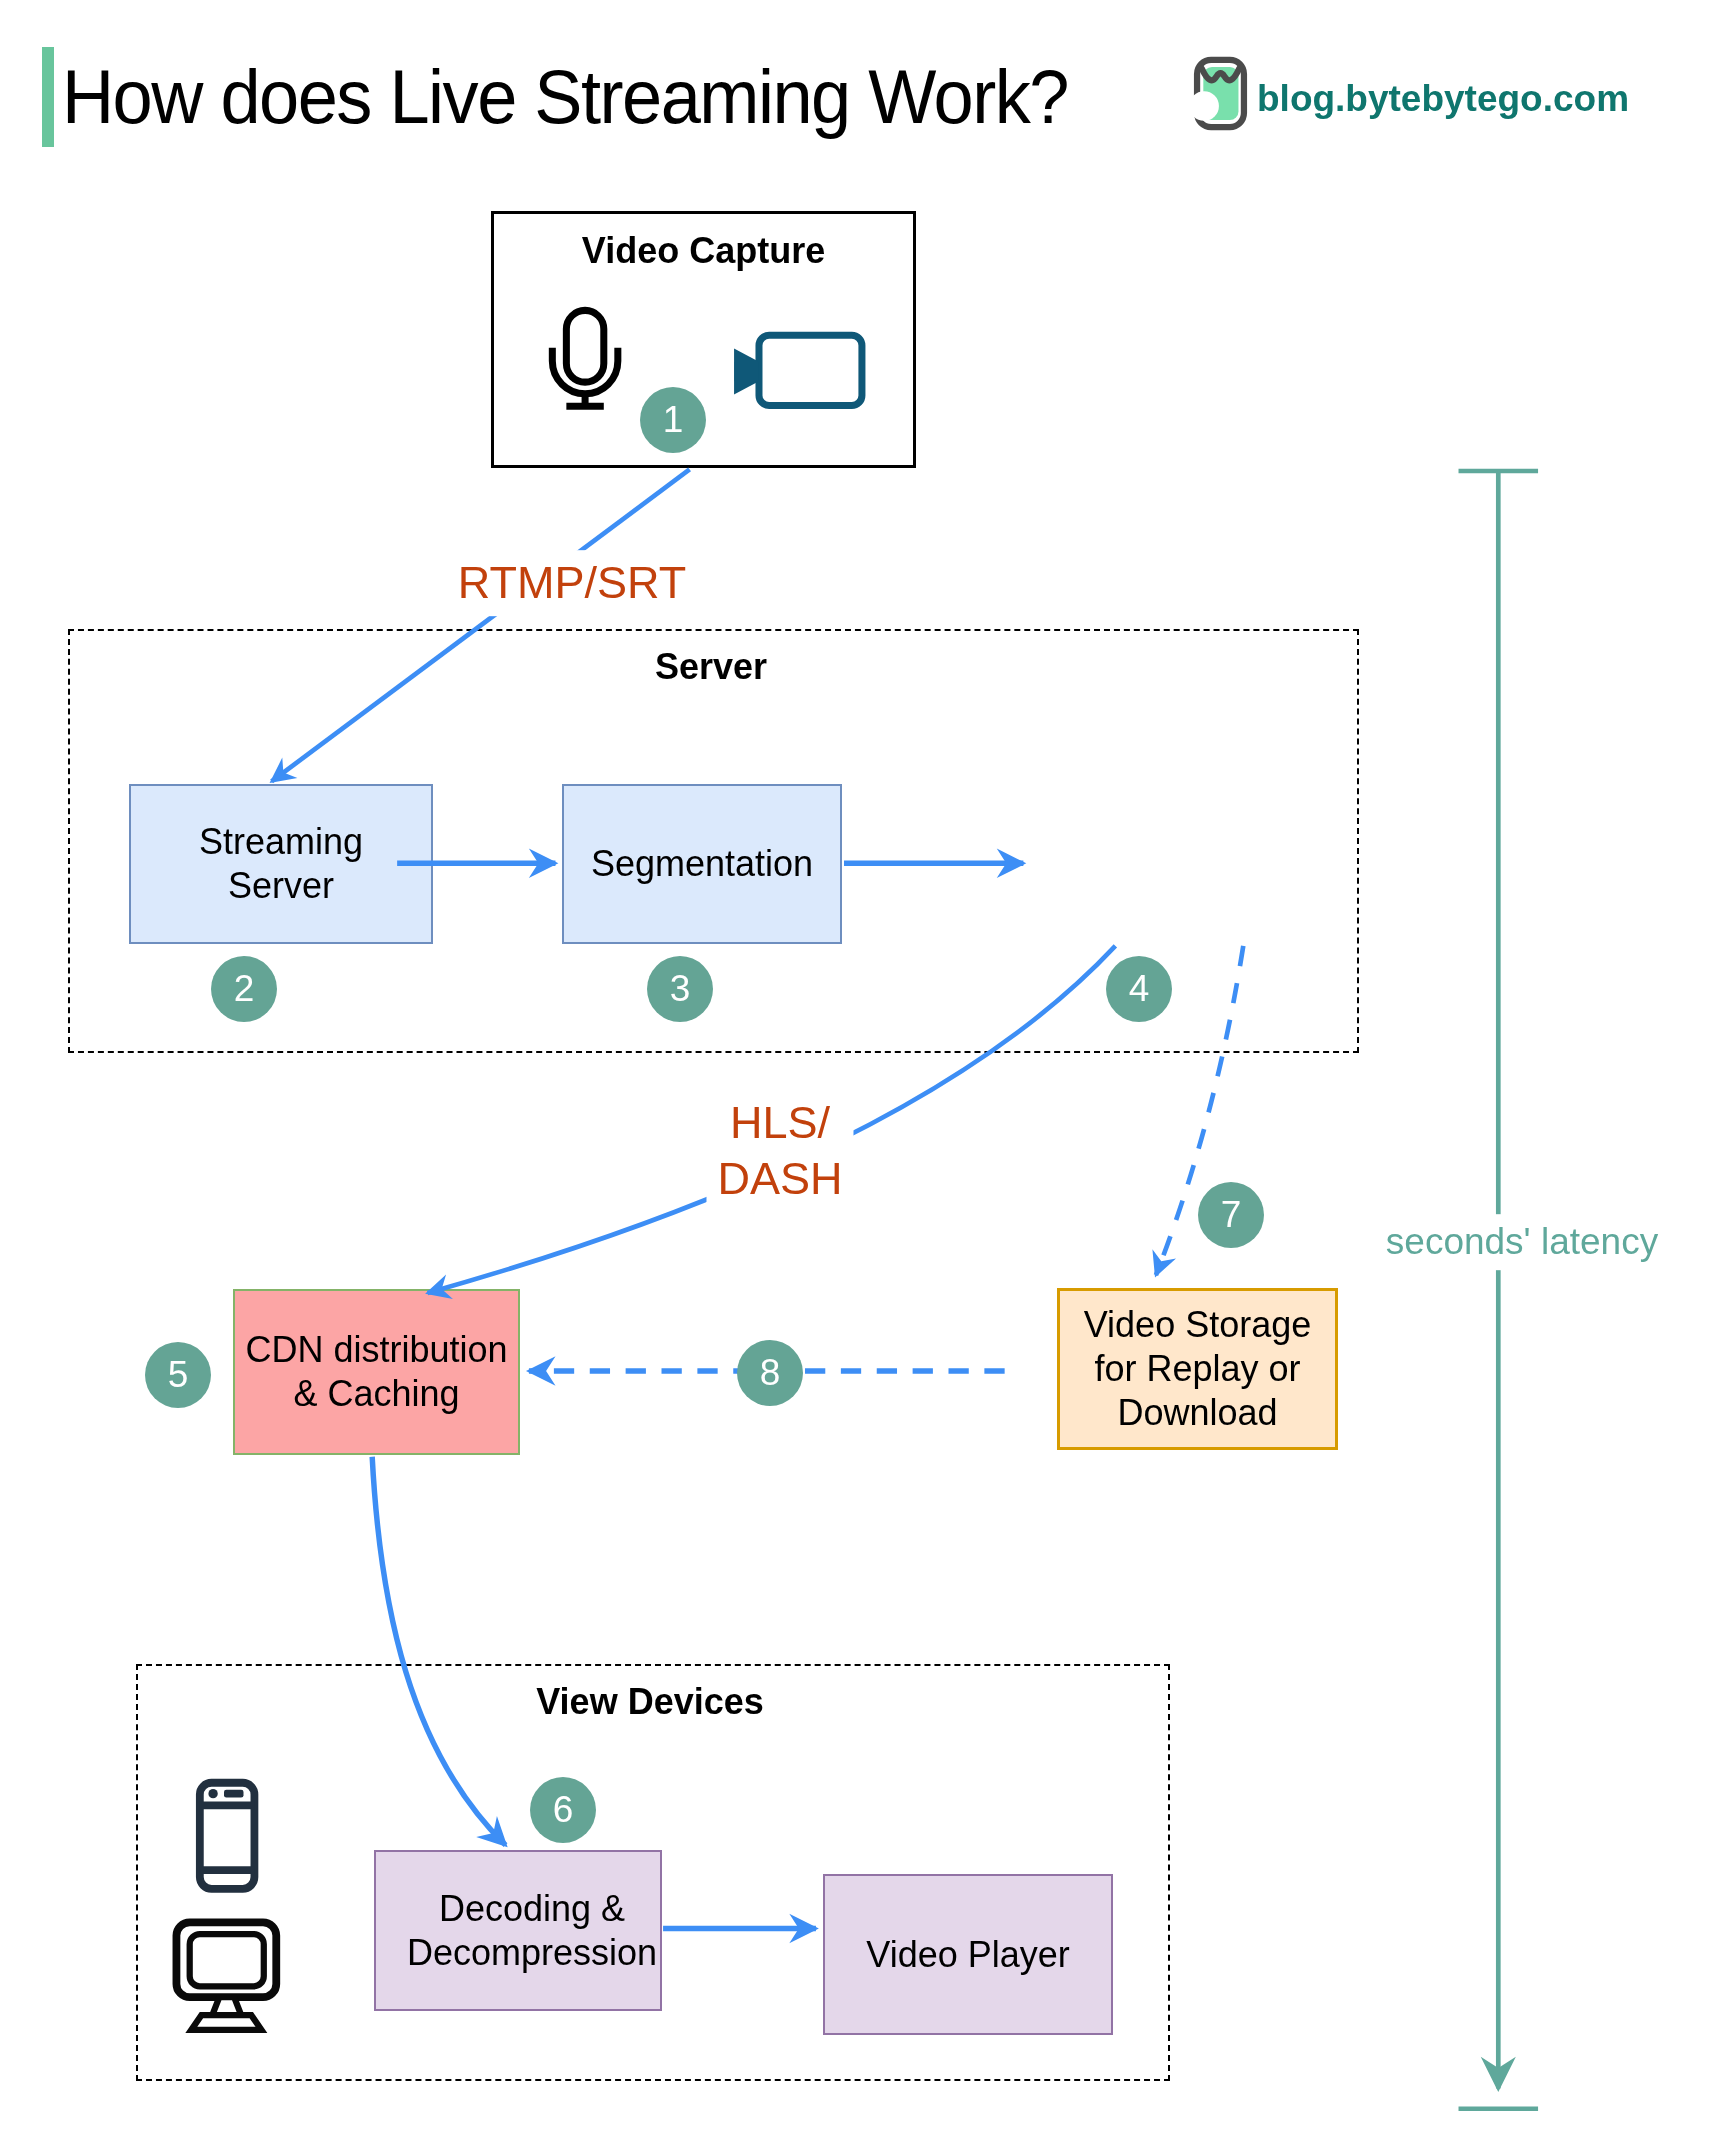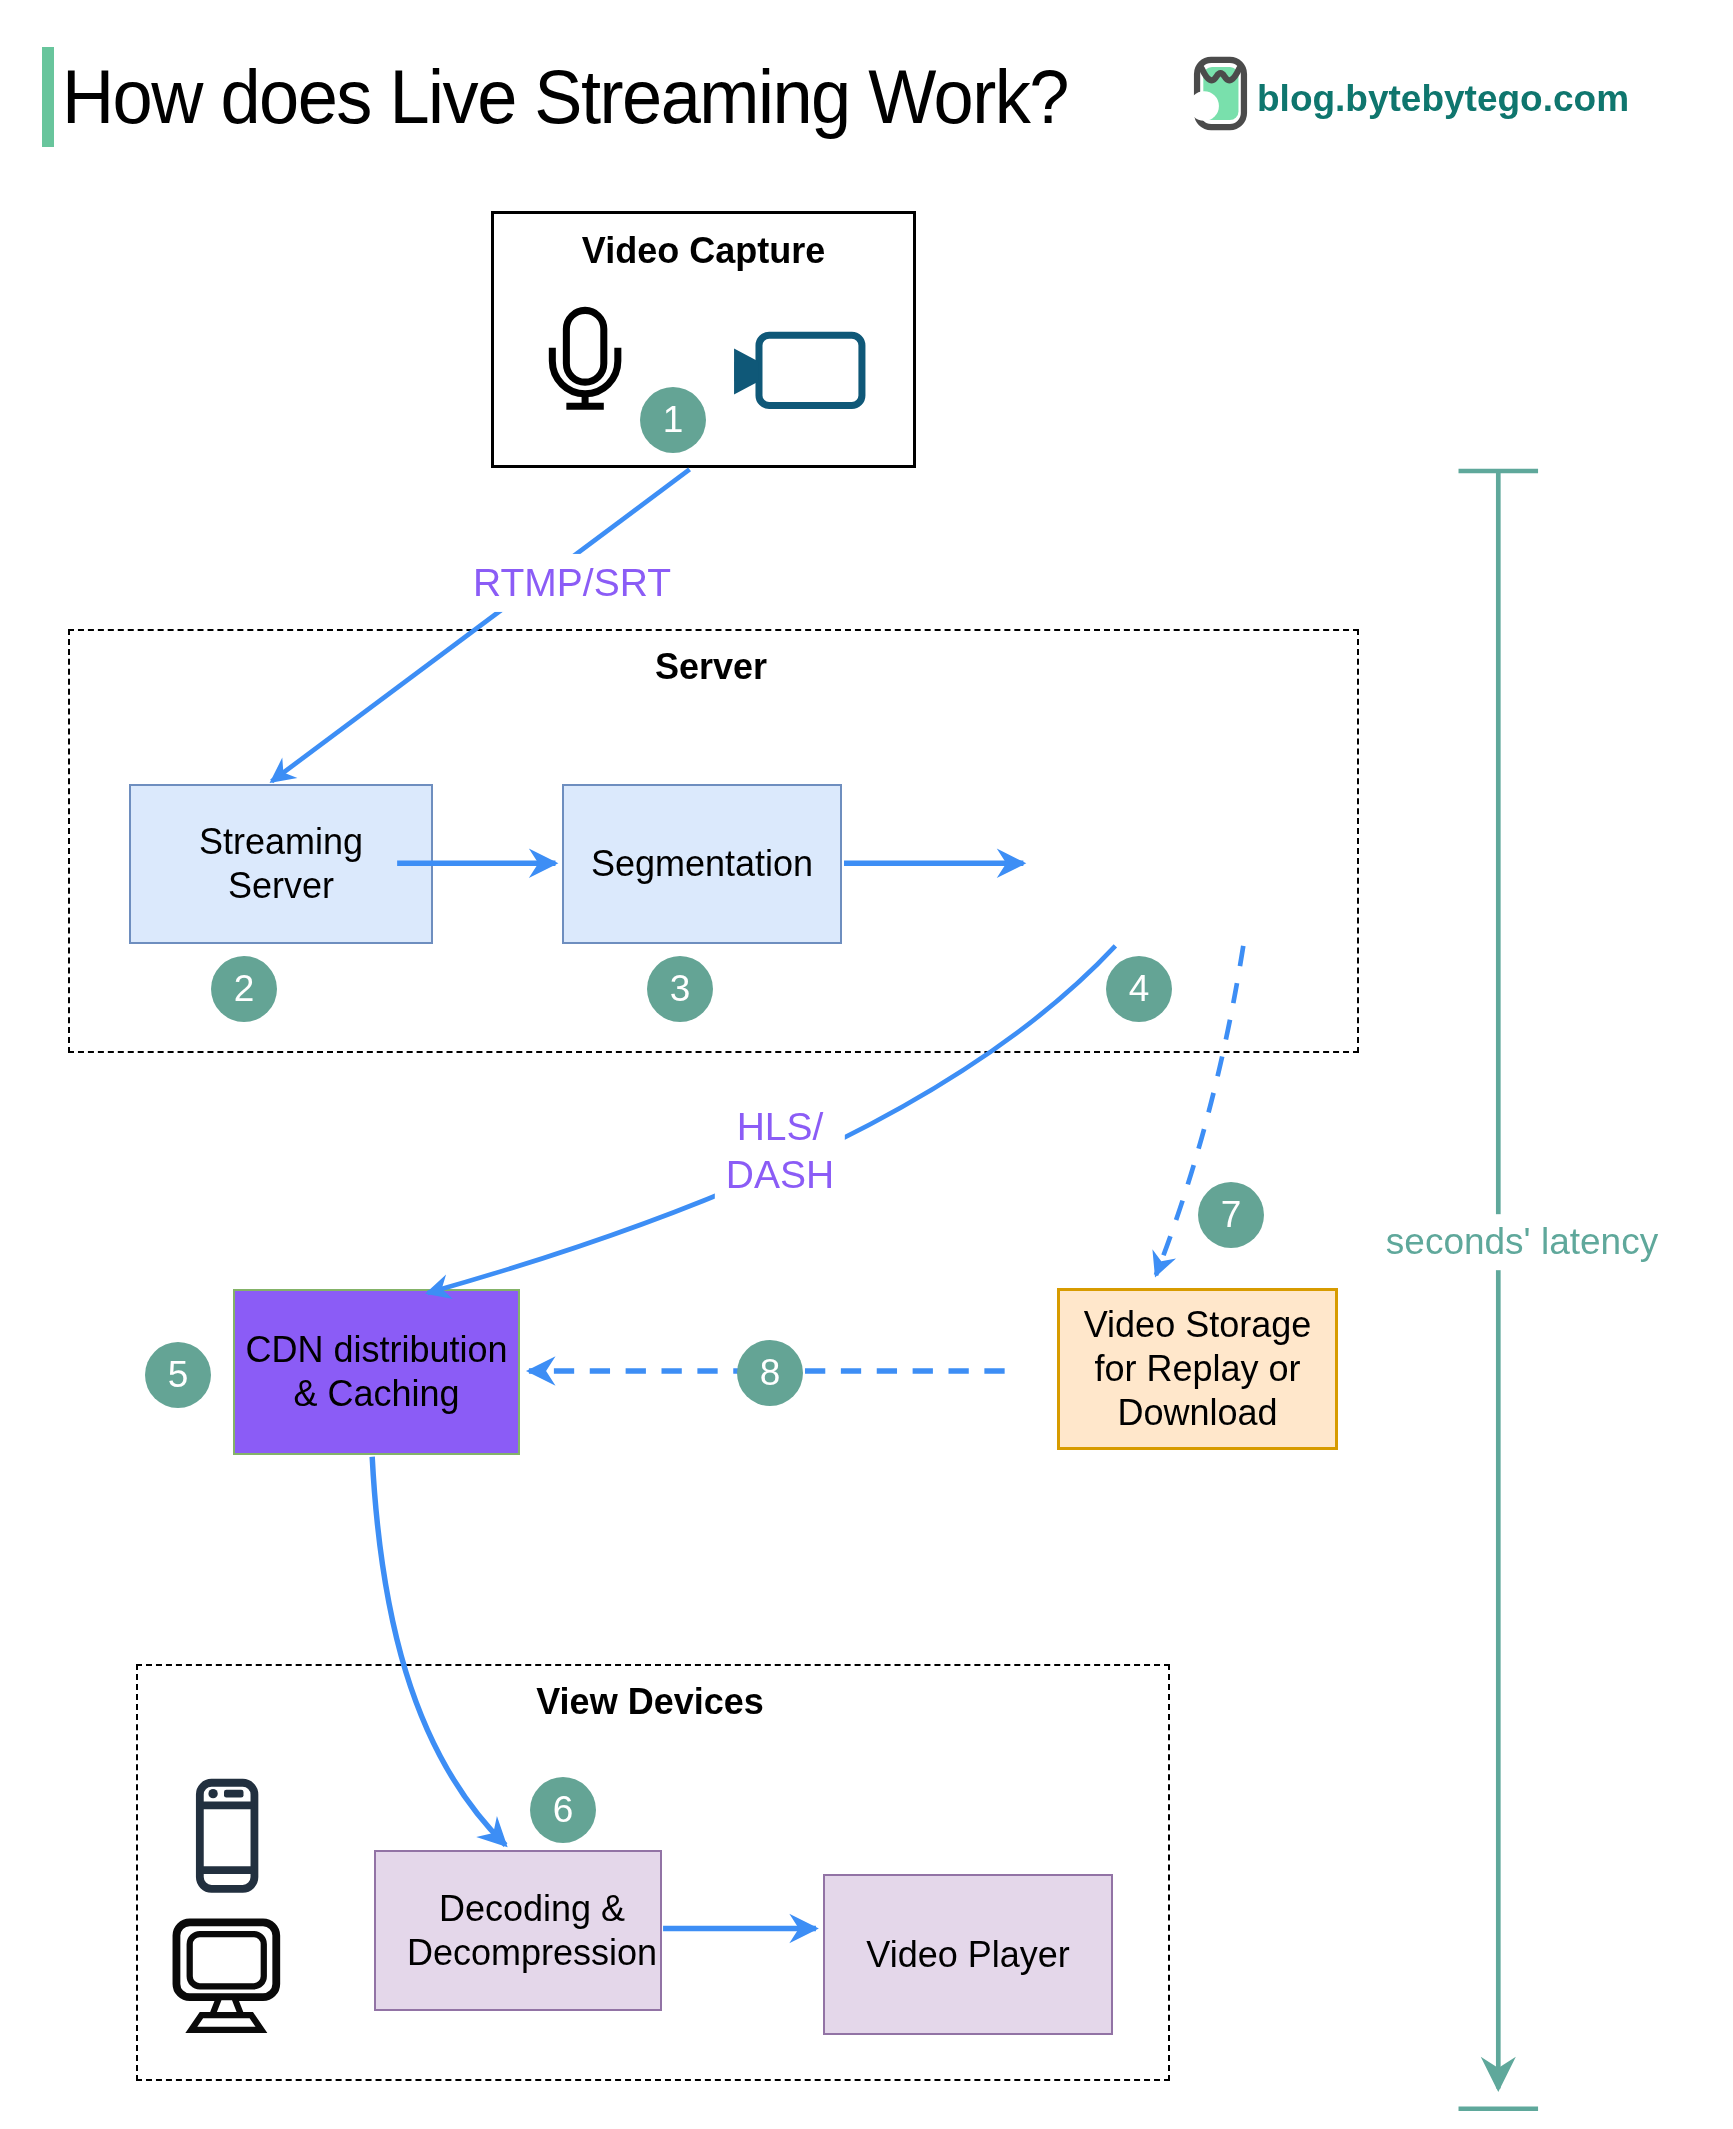--- a/index.html
+++ b/index.html
@@ -35,36 +35,36 @@
   .vc-title { margin-top: 16px; text-align: center; font-size: 36px; font-weight: 700; color: #000; }
 
   
   .node {
     position: absolute; box-sizing: border-box;
     display: flex; align-items: center; justify-content: center;
     text-align: center; font-size: 36px; line-height: 1.22; color: #000;
   }
   .node span { white-space: pre-line; }
   .node-blue   { background: #dbe9fc; border: 2.3px solid #6e8ebf; }
-  .node-green  { background: #8b5cf6; border: 2.3px solid #84b368; }
+  .node-green  { background: #fca5a5; border: 2.3px solid #84b368; }
   .node-orange { background: #ffe7cb; border: 3.1px solid #d79b00; }
   .node-purple { background: #e4d7ea; border: 2.3px solid #9273a5; }
 
   
   .step {
     position: absolute; width: 66px; height: 66px; border-radius: 50%;
     background: #64a495; color: #ffffff; font-size: 37px;
     display: flex; align-items: center; justify-content: center;
   }
 
   
   .halo-label {
     position: absolute; transform: translate(-50%, -50%);
     background: #ffffff; padding: 4.7px 11px;
-    font-size: 39px; color: #8b5cf6; text-align: center; line-height: 1.25;
+    font-size: 45px; color: #c2410c; text-align: center; line-height: 1.25;
     white-space: pre-line;
   }
   .latency-label { color: #5fa89b; font-size: 37px; white-space: nowrap; }
 </style>
 </head>
 <body>
 
 <div class="canvas">
 
   <div class="layer-boxes">

